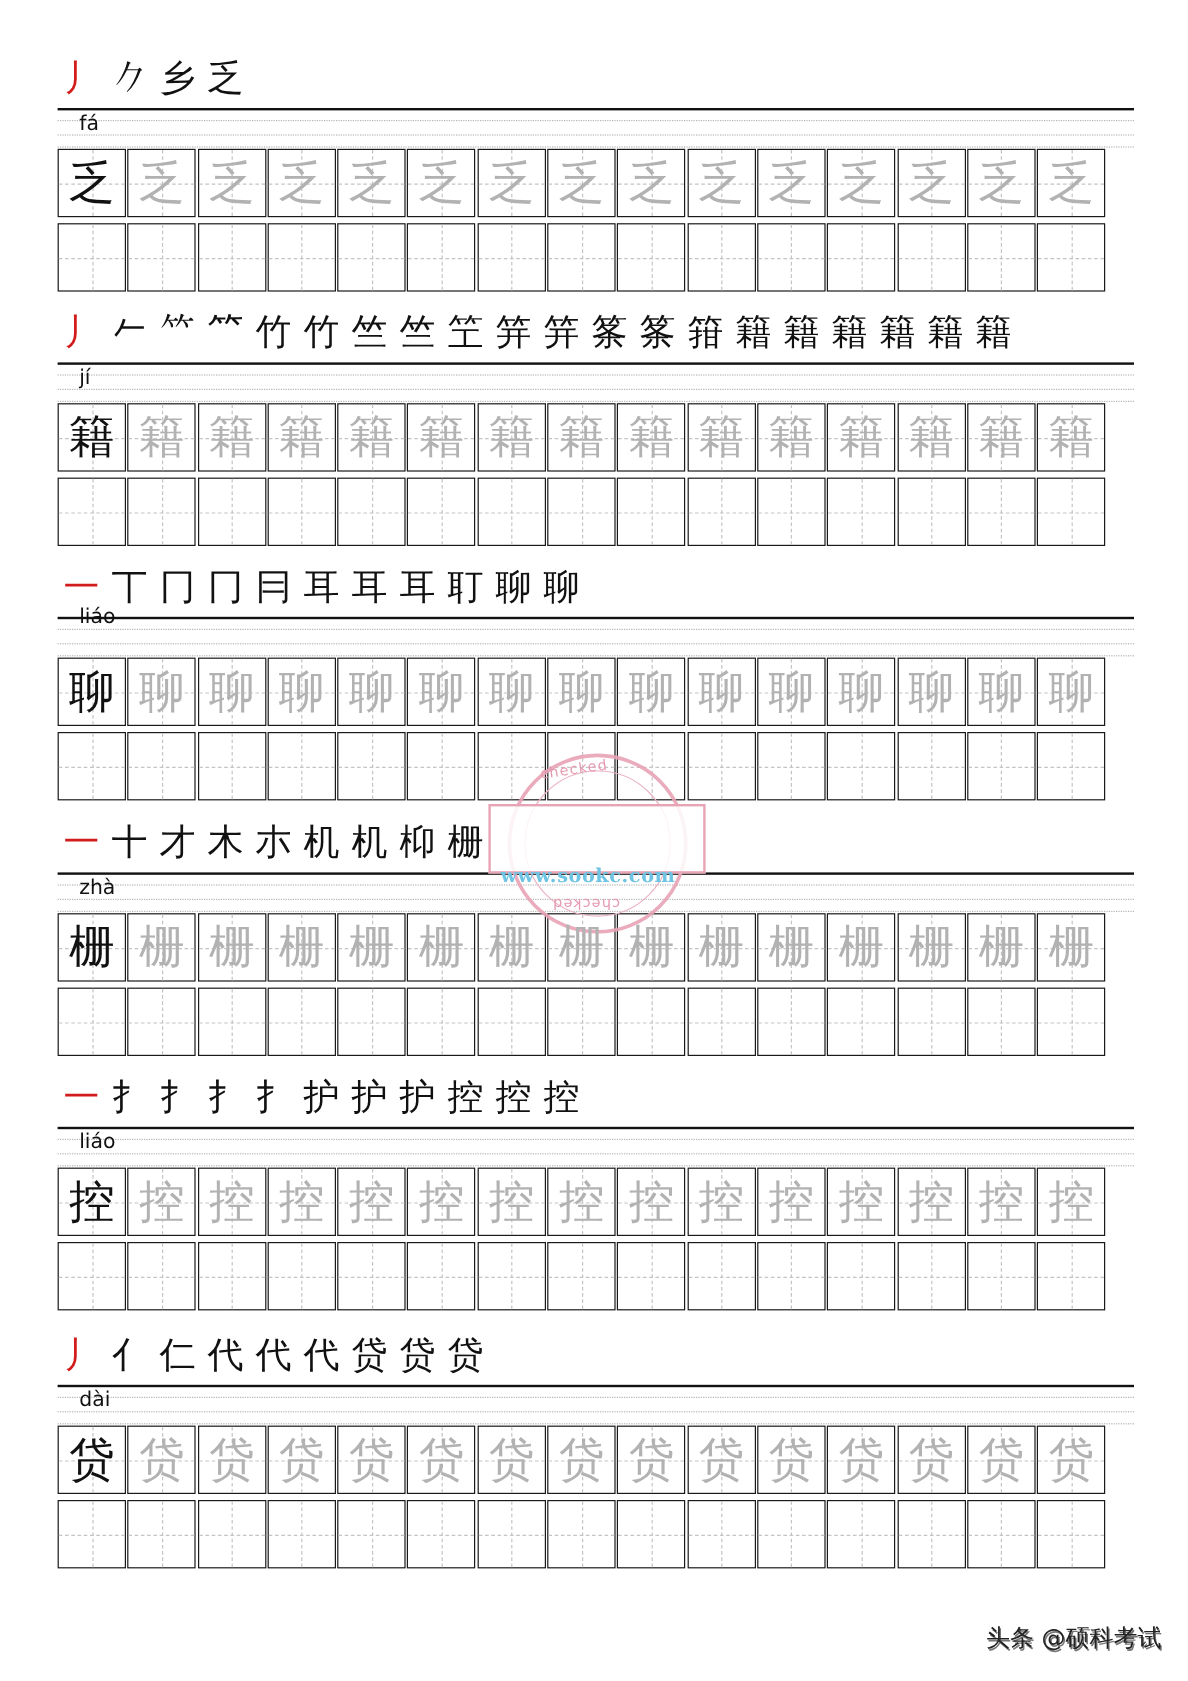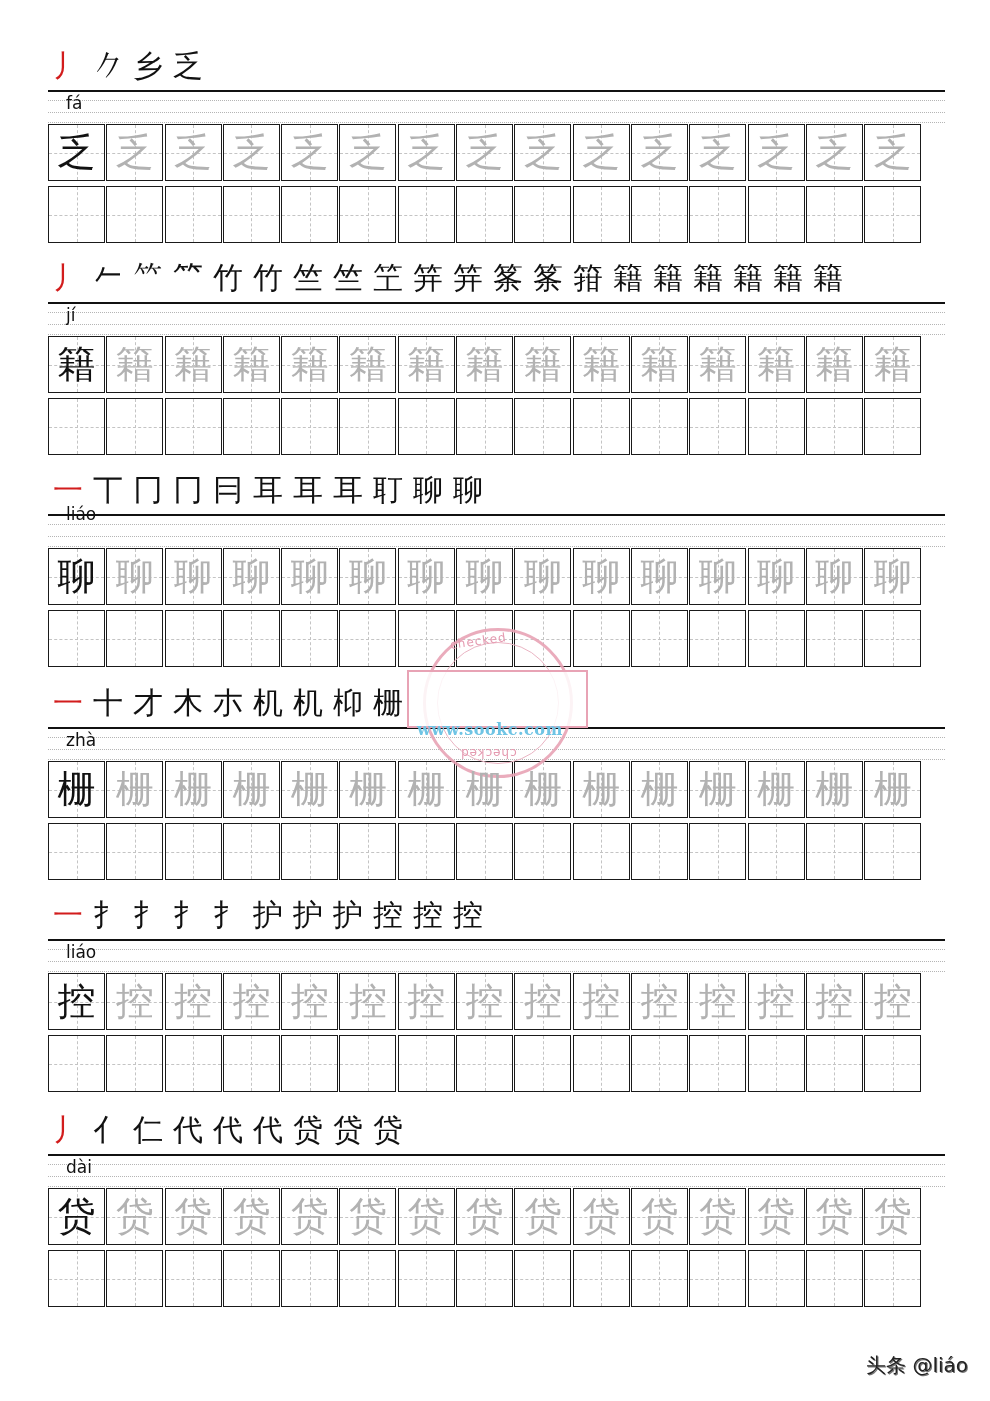--- a/index.html
+++ b/index.html
@@ -540,13 +540,13 @@
 <div class="stamp">
   <div class="stamp-ring"></div>
   <div class="stamp-ring-inner"></div>
   <div class="stamp-text-top">checked</div>
   <div class="stamp-text-bot">checked</div>
   <div class="stamp-box">
     <div class="stamp-url">www.sookc.com</div>
   </div>
 </div>
 
-<div class="footer">头条 @liáo</div>
+<div class="footer">头条 @硕科考试</div>
 
 </body></html>

